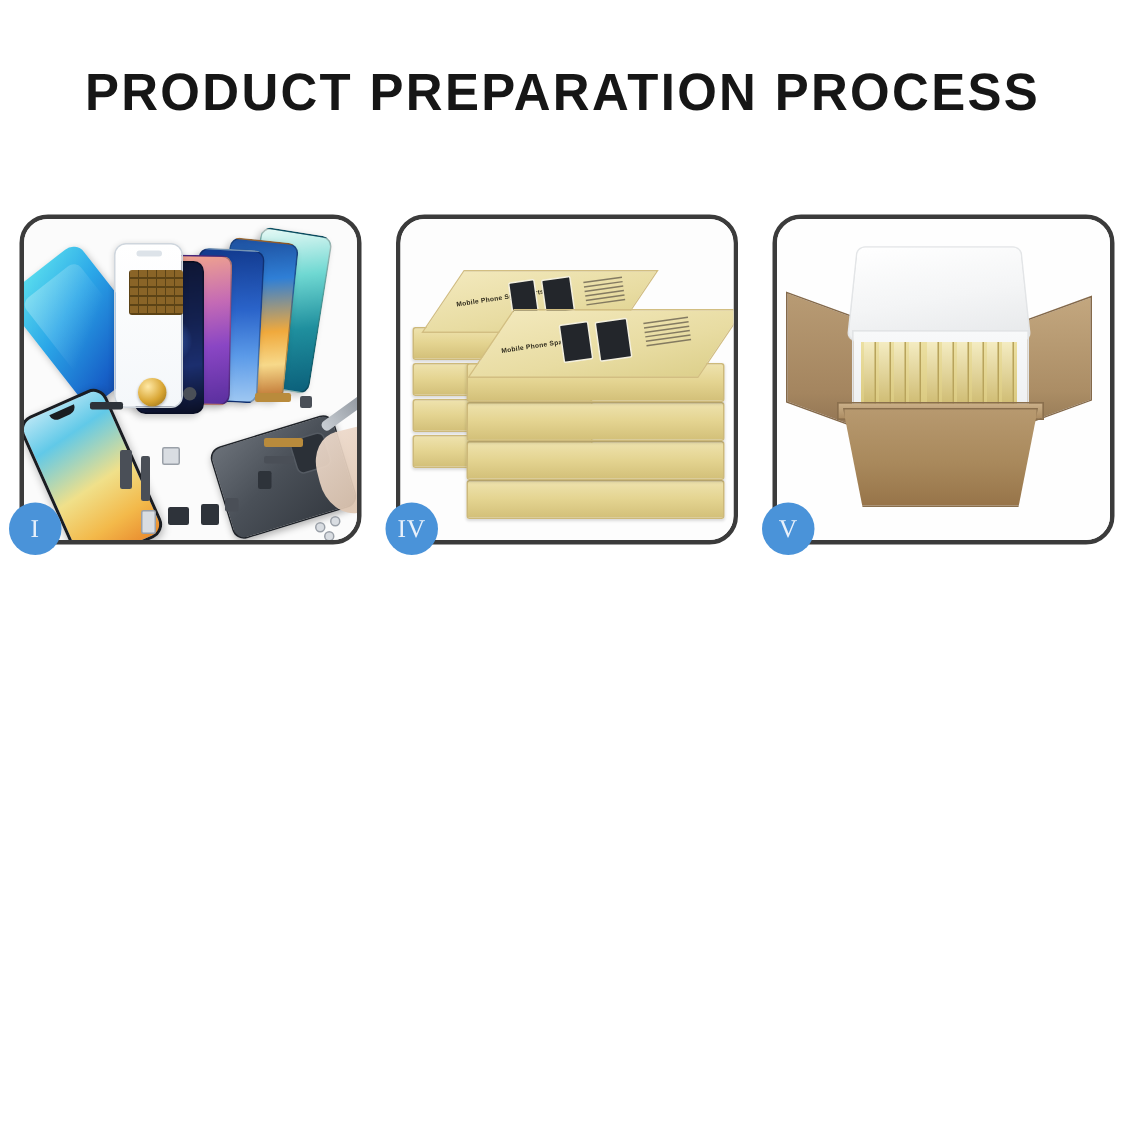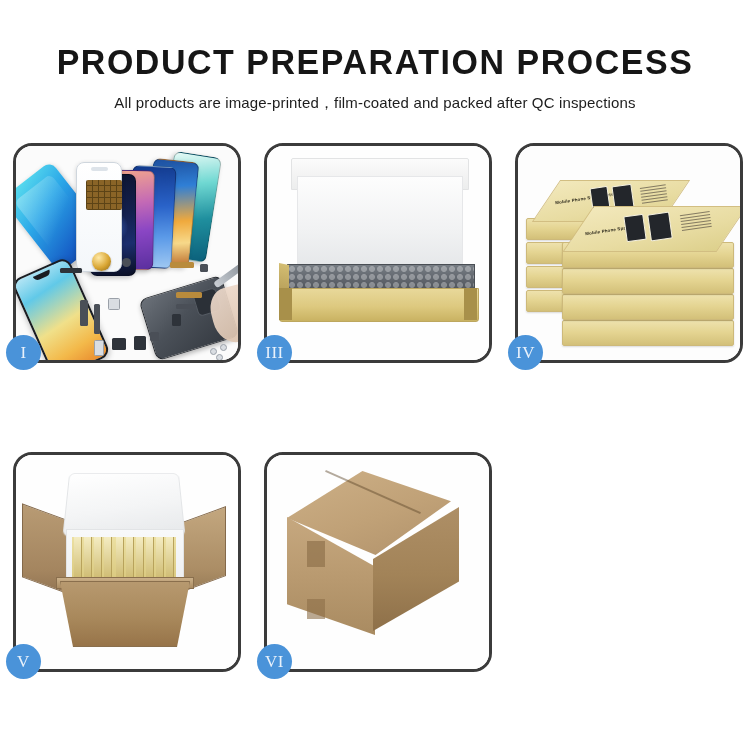--- a/index.html
+++ b/index.html
@@ -317,21 +317,20 @@
   .c-tape1{position:absolute;left:40px;top:86px;width:18px;height:26px;background:rgba(140,110,72,.65);}
   .c-tape2{position:absolute;left:40px;top:144px;width:18px;height:20px;background:rgba(140,110,72,.6);}
 </style>
 </head>
 <body>
 
 <div class="page">
 
   <div class="header">
     <div class="title">PRODUCT PREPARATION PROCESS</div>
-    <div class="subtitle">All products are image-printed，film-coated and packed after QC inspections</div>
   </div>
 
   <div class="grid">
 
     <div class="panel">
       <div class="panel-inner p1">
         <div class="ph-dark"></div>
         <div class="ph-blue"></div>
         <div class="fan">
           <div class="s s5"></div>
@@ -364,32 +363,20 @@
           <i style="left:160px;top:92px;width:5px;height:5px;border-radius:50%;" class="w"></i>
           <i style="left:156px;top:102px;width:5px;height:5px;border-radius:50%;" class="w"></i>
         </div>
         <div class="hand"></div>
         <div class="tool"></div>
       </div>
       <div class="badge">I</div>
     </div>
 
 
-    <div class="panel">
-      <div class="panel-inner p3">
-        <div class="b3-lid"></div>
-        <div class="b3-foam"></div>
-        <div class="b3-tray"></div>
-        <div class="b3-side"></div>
-        <div class="b3-front"></div>
-        <div class="b3-fl"></div>
-        <div class="b3-fr"></div>
-      </div>
-      <div class="badge">III</div>
-    </div>
 
     <div class="panel">
       <div class="panel-inner p4">
         <div class="stack">
 
           <div class="bx" style="left:2px;top:56px;width:118px;height:20px;"></div>
           <div class="bx" style="left:2px;top:80px;width:118px;height:20px;"></div>
           <div class="bx" style="left:2px;top:104px;width:118px;height:20px;"></div>
           <div class="bx" style="left:2px;top:128px;width:118px;height:20px;"></div>
 
@@ -451,26 +438,15 @@
             <i style="left:74px;"></i>
             <i style="left:84px;"></i>
           <i style="left:94px;"></i>
         </div>
         <div class="v-rim"></div>
         <div class="v-body"></div>
       </div>
       <div class="badge">V</div>
     </div>
 
-    <div class="panel">
-      <div class="panel-inner p6">
-        <div class="c-topface"></div>
-        <div class="c-seam"></div>
-        <div class="c-left"></div>
-        <div class="c-right"></div>
-        <div class="c-tape1"></div>
-        <div class="c-tape2"></div>
-      </div>
-      <div class="badge">VI</div>
-    </div>
 
   </div>
 </div>
 
 </body></html>

